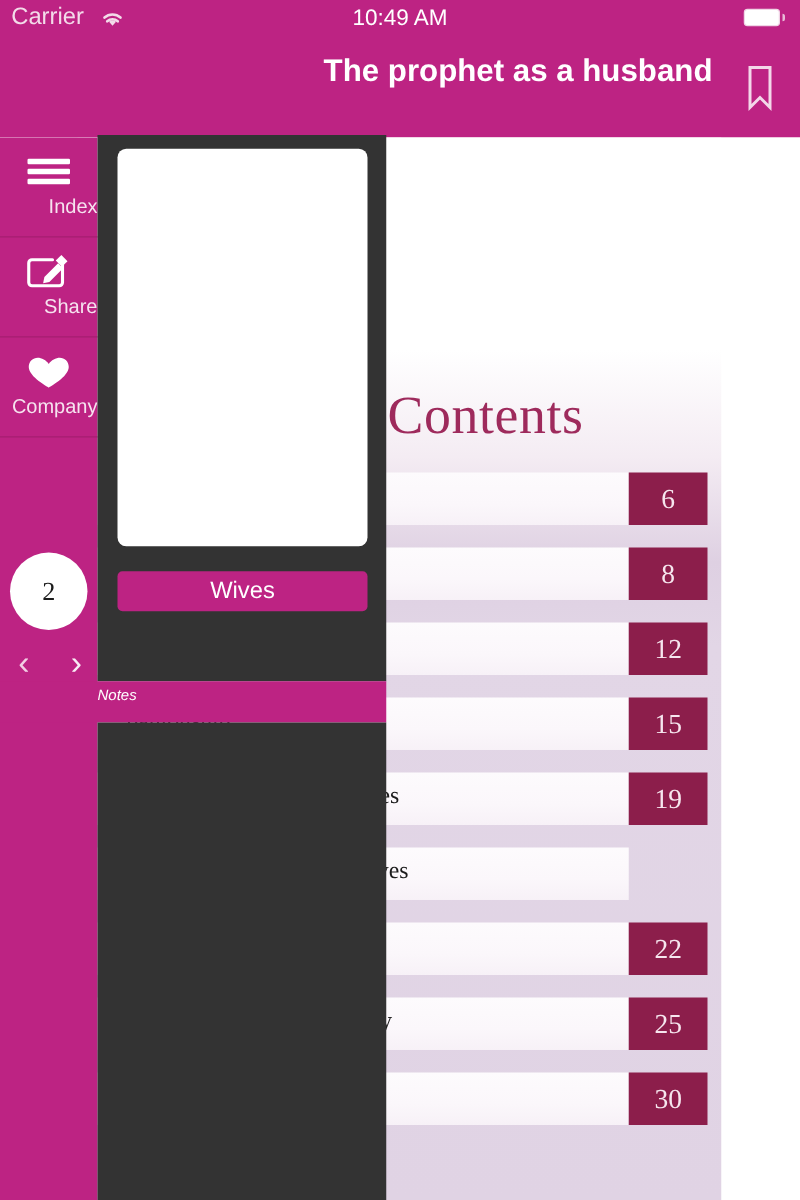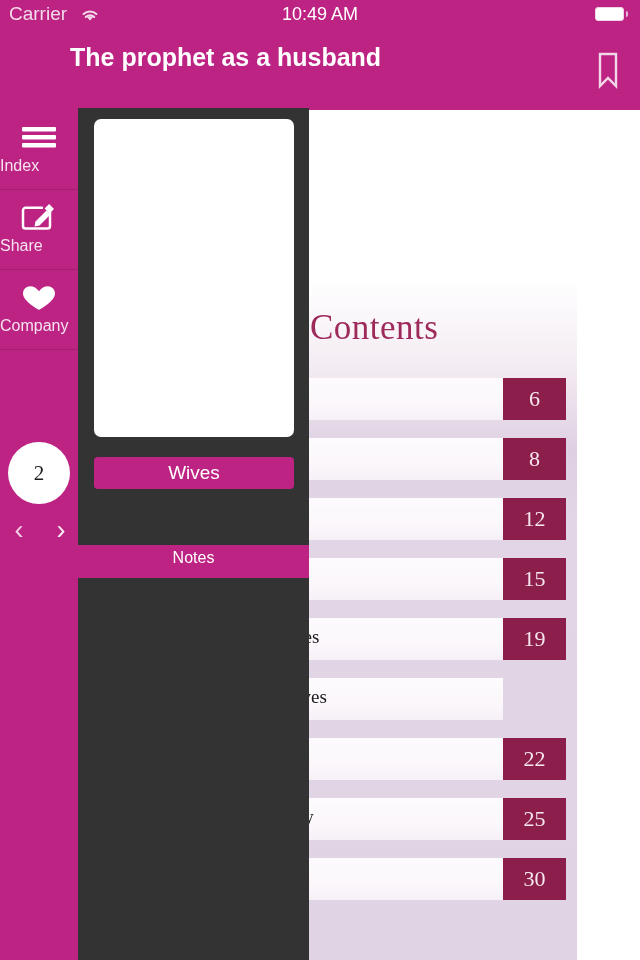--- a/index.html
+++ b/index.html
@@ -43,21 +43,21 @@
     background: #e8bcd8; border-radius: 0 2px 2px 0;
   }
 
   
   #nav-bar {
     position: absolute; left: 0; top: 28px; width: 640px; height: 82px;
     background: #bd2383;
   }
   #page-title {
     position: absolute; left: 70px; top: 15px; width: 500px;
-    text-align: left; color: #ffffff;
+    text-align: right; color: #ffffff;
     font-size: 25px; font-weight: bold;
   }
   #bookmark-nav-button {
     position: absolute; right: 8px; top: 18px; width: 48px; height: 48px;
     cursor: pointer;
   }
 
   
   #reader-page {
     position: absolute; left: 0; top: 110px; width: 640px; height: 850px;
@@ -69,21 +69,21 @@
     background: linear-gradient(180deg,
         #ffffff 0%, #ffffff 20%,
         #f4ecf3 30%,
         #ded0e2 40%,
         #e2d6e6 48%,
         #e0d3e4 100%);
   }
   #contents-heading {
     position: absolute; left: 248px; top: 198px;
     font-family: "Liberation Serif", serif;
-    font-size: 35px; color: #9e2a5c; letter-spacing: 0.5px;
+    font-size: 43px; color: #9e2a5c; letter-spacing: 0.5px;
   }
   #toc-list {
     position: absolute; left: 0px; top: 268px; width: 515px;
   }
   .toc-row {
     position: relative; height: 60px; width: 515px;
   }
   .toc-label-bg {
     position: absolute; left: 0; top: 0; width: 441px; height: 42px;
     background: linear-gradient(180deg,#fdfbfd 0%, #fbf7fb 60%, #f7f1f7 100%);
@@ -109,21 +109,21 @@
   .sidebar-item {
     position: relative; width: 78px; height: 80px;
     border-bottom: 1px solid #a51e71;
     cursor: pointer;
   }
   .sidebar-icon {
     position: absolute; left: 0; top: 10px; width: 78px; height: 34px;
   }
   .sidebar-label {
     position: absolute; left: 0; top: 47px; width: 78px;
-    text-align: left; color: #f6e3ef; font-size: 16px;
+    text-align: right; color: #f6e3ef; font-size: 16px;
   }
   #page-indicator-circle {
     position: absolute; left: 8px; top: 332px;
     width: 62px; height: 62px; border-radius: 31px;
     background: #ffffff;
     color: #1b1b1b; font-size: 21px;
     text-align: center; line-height: 62px;
     font-family: "Liberation Serif", serif;
     cursor: pointer;
   }
@@ -156,21 +156,21 @@
     border: none; border-radius: 4px;
     font-family: "Liberation Sans", sans-serif; font-size: 19px;
     cursor: pointer;
   }
   #notes-tab-bar {
     position: absolute; left: 0px; top: 545px; width: 309px; height: 33px;
     background: #bd2383;
   }
   #notes-tab-label {
     position: absolute; left: 78px; top: 4px; width: 231px;
-    text-align: center; color: #ffffff; font-size: 16px;
+    text-align: left; color: #ffffff; font-size: 12px; font-style: italic;
   }
   #notes-panel-bottom {
     position: absolute; left: 78px; top: 578px; width: 231px; height: 382px;
     background: #333333;
   }
 </style>
 </head>
 <body>
 
 <div id="app">

